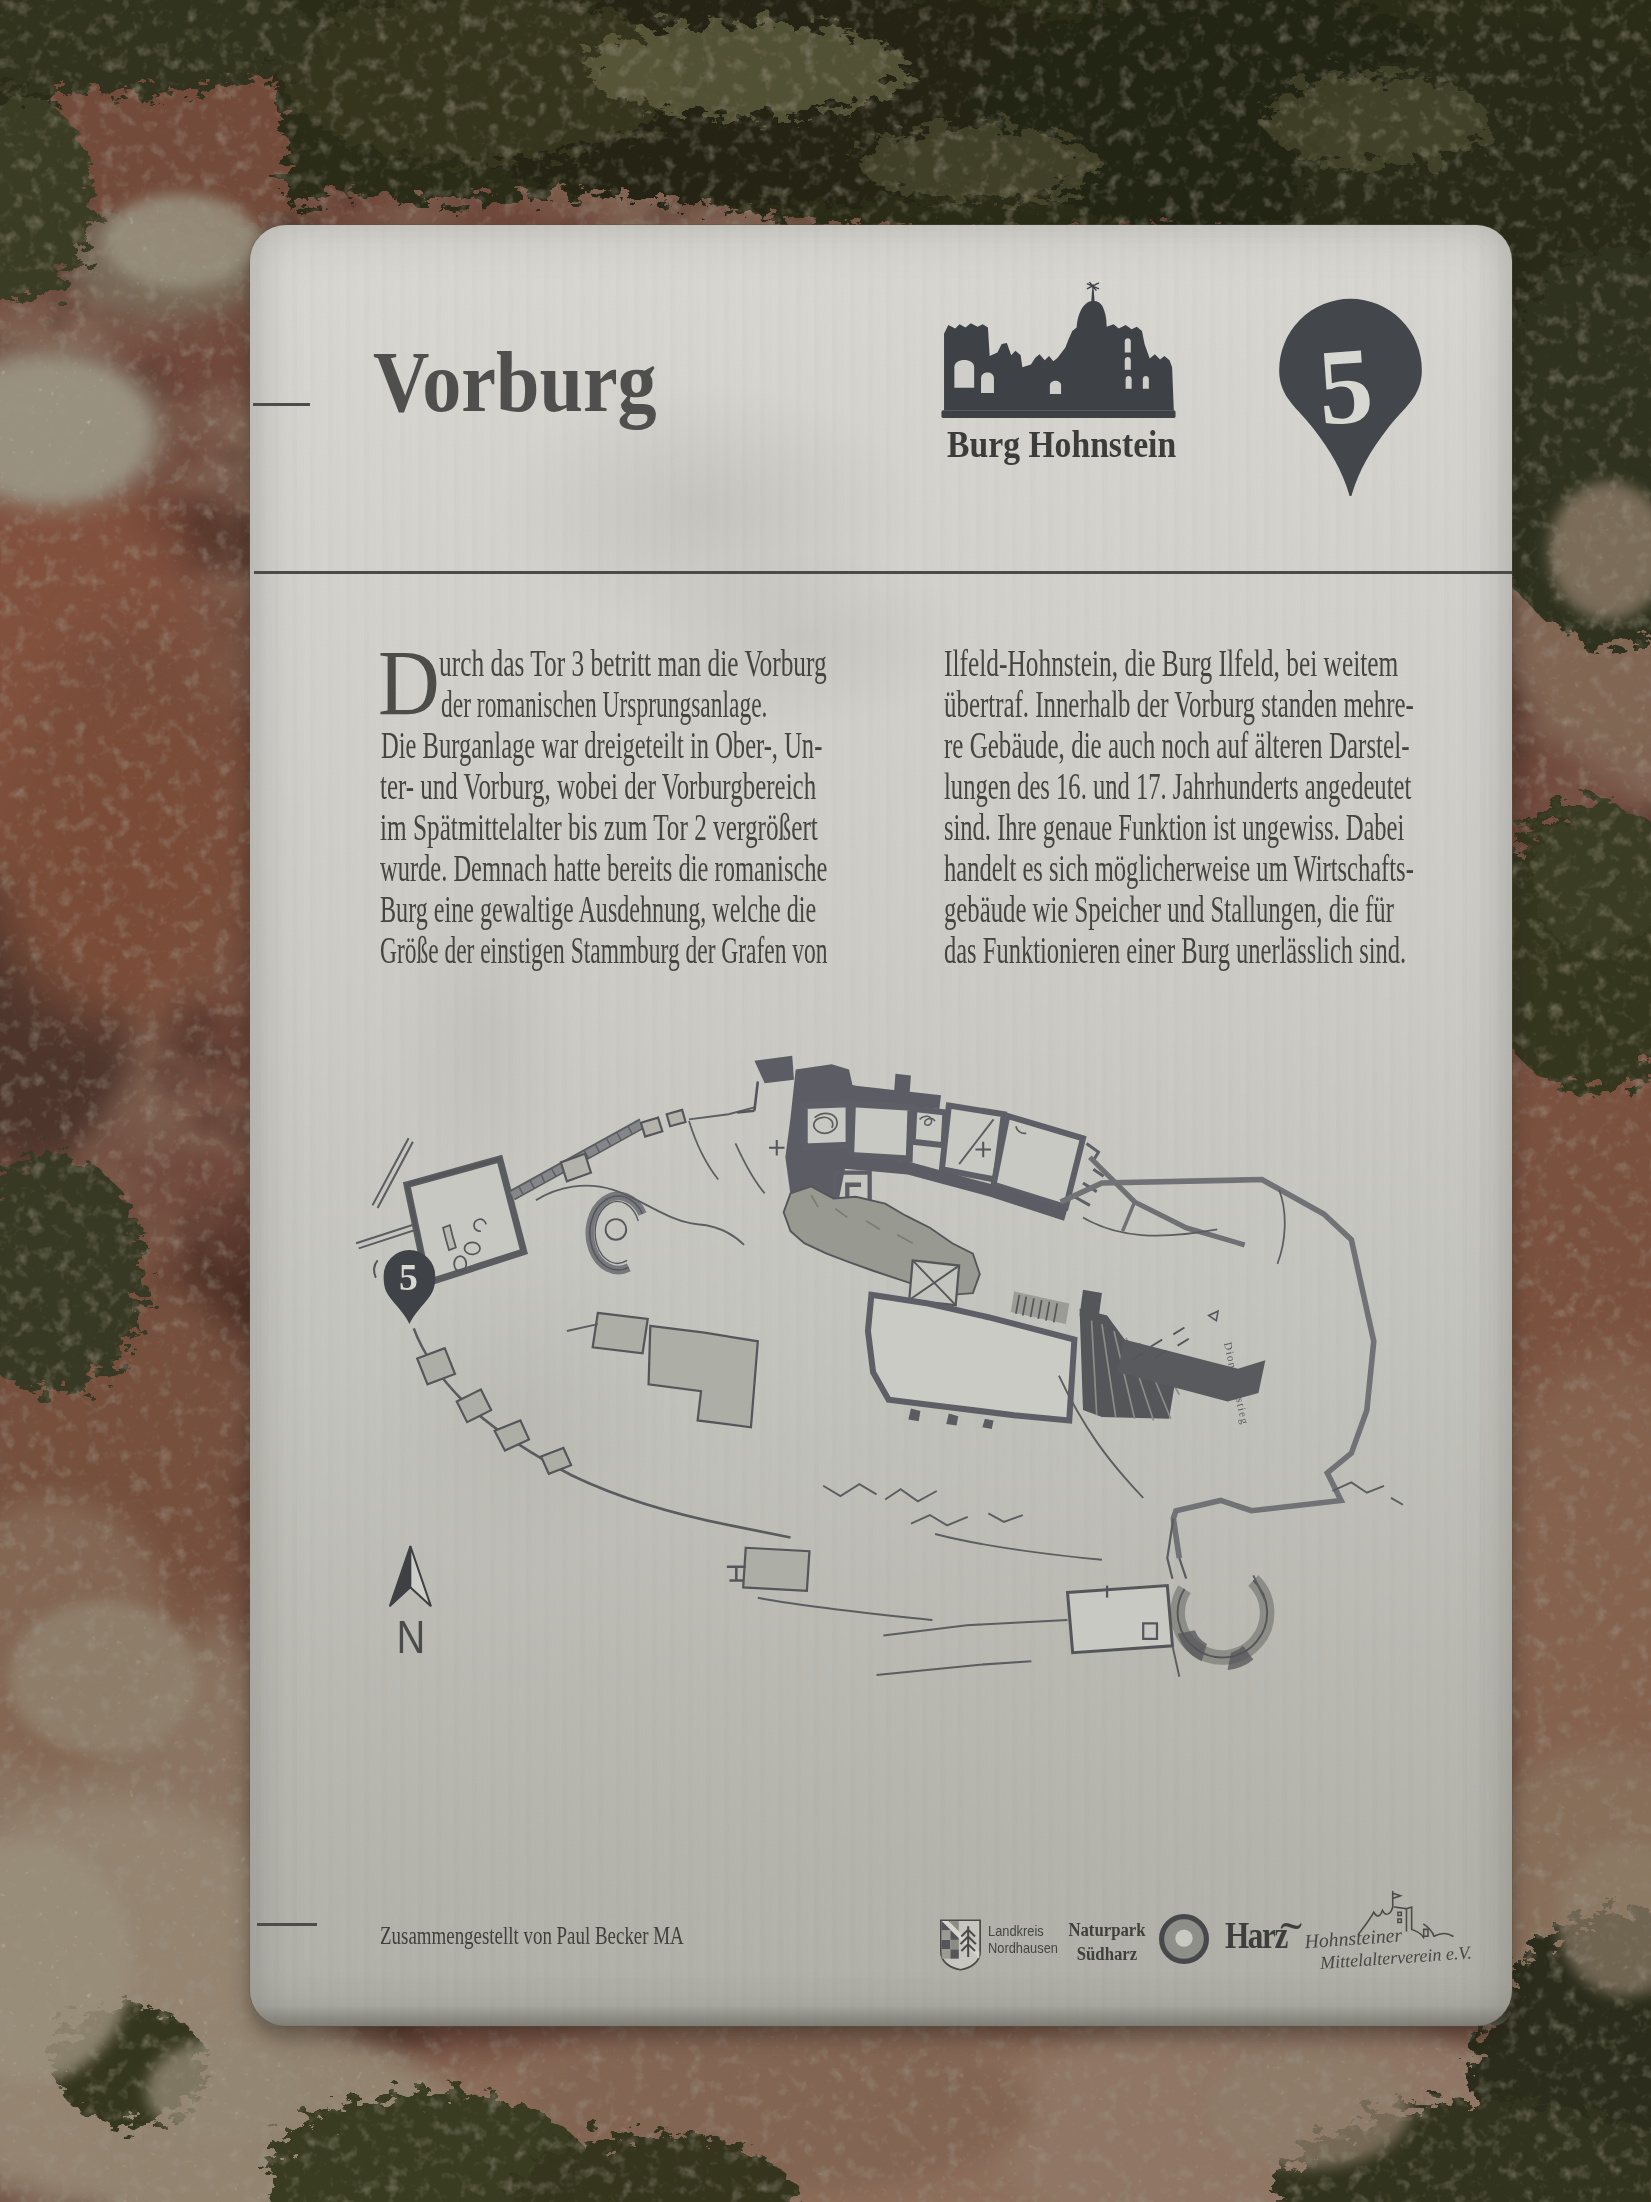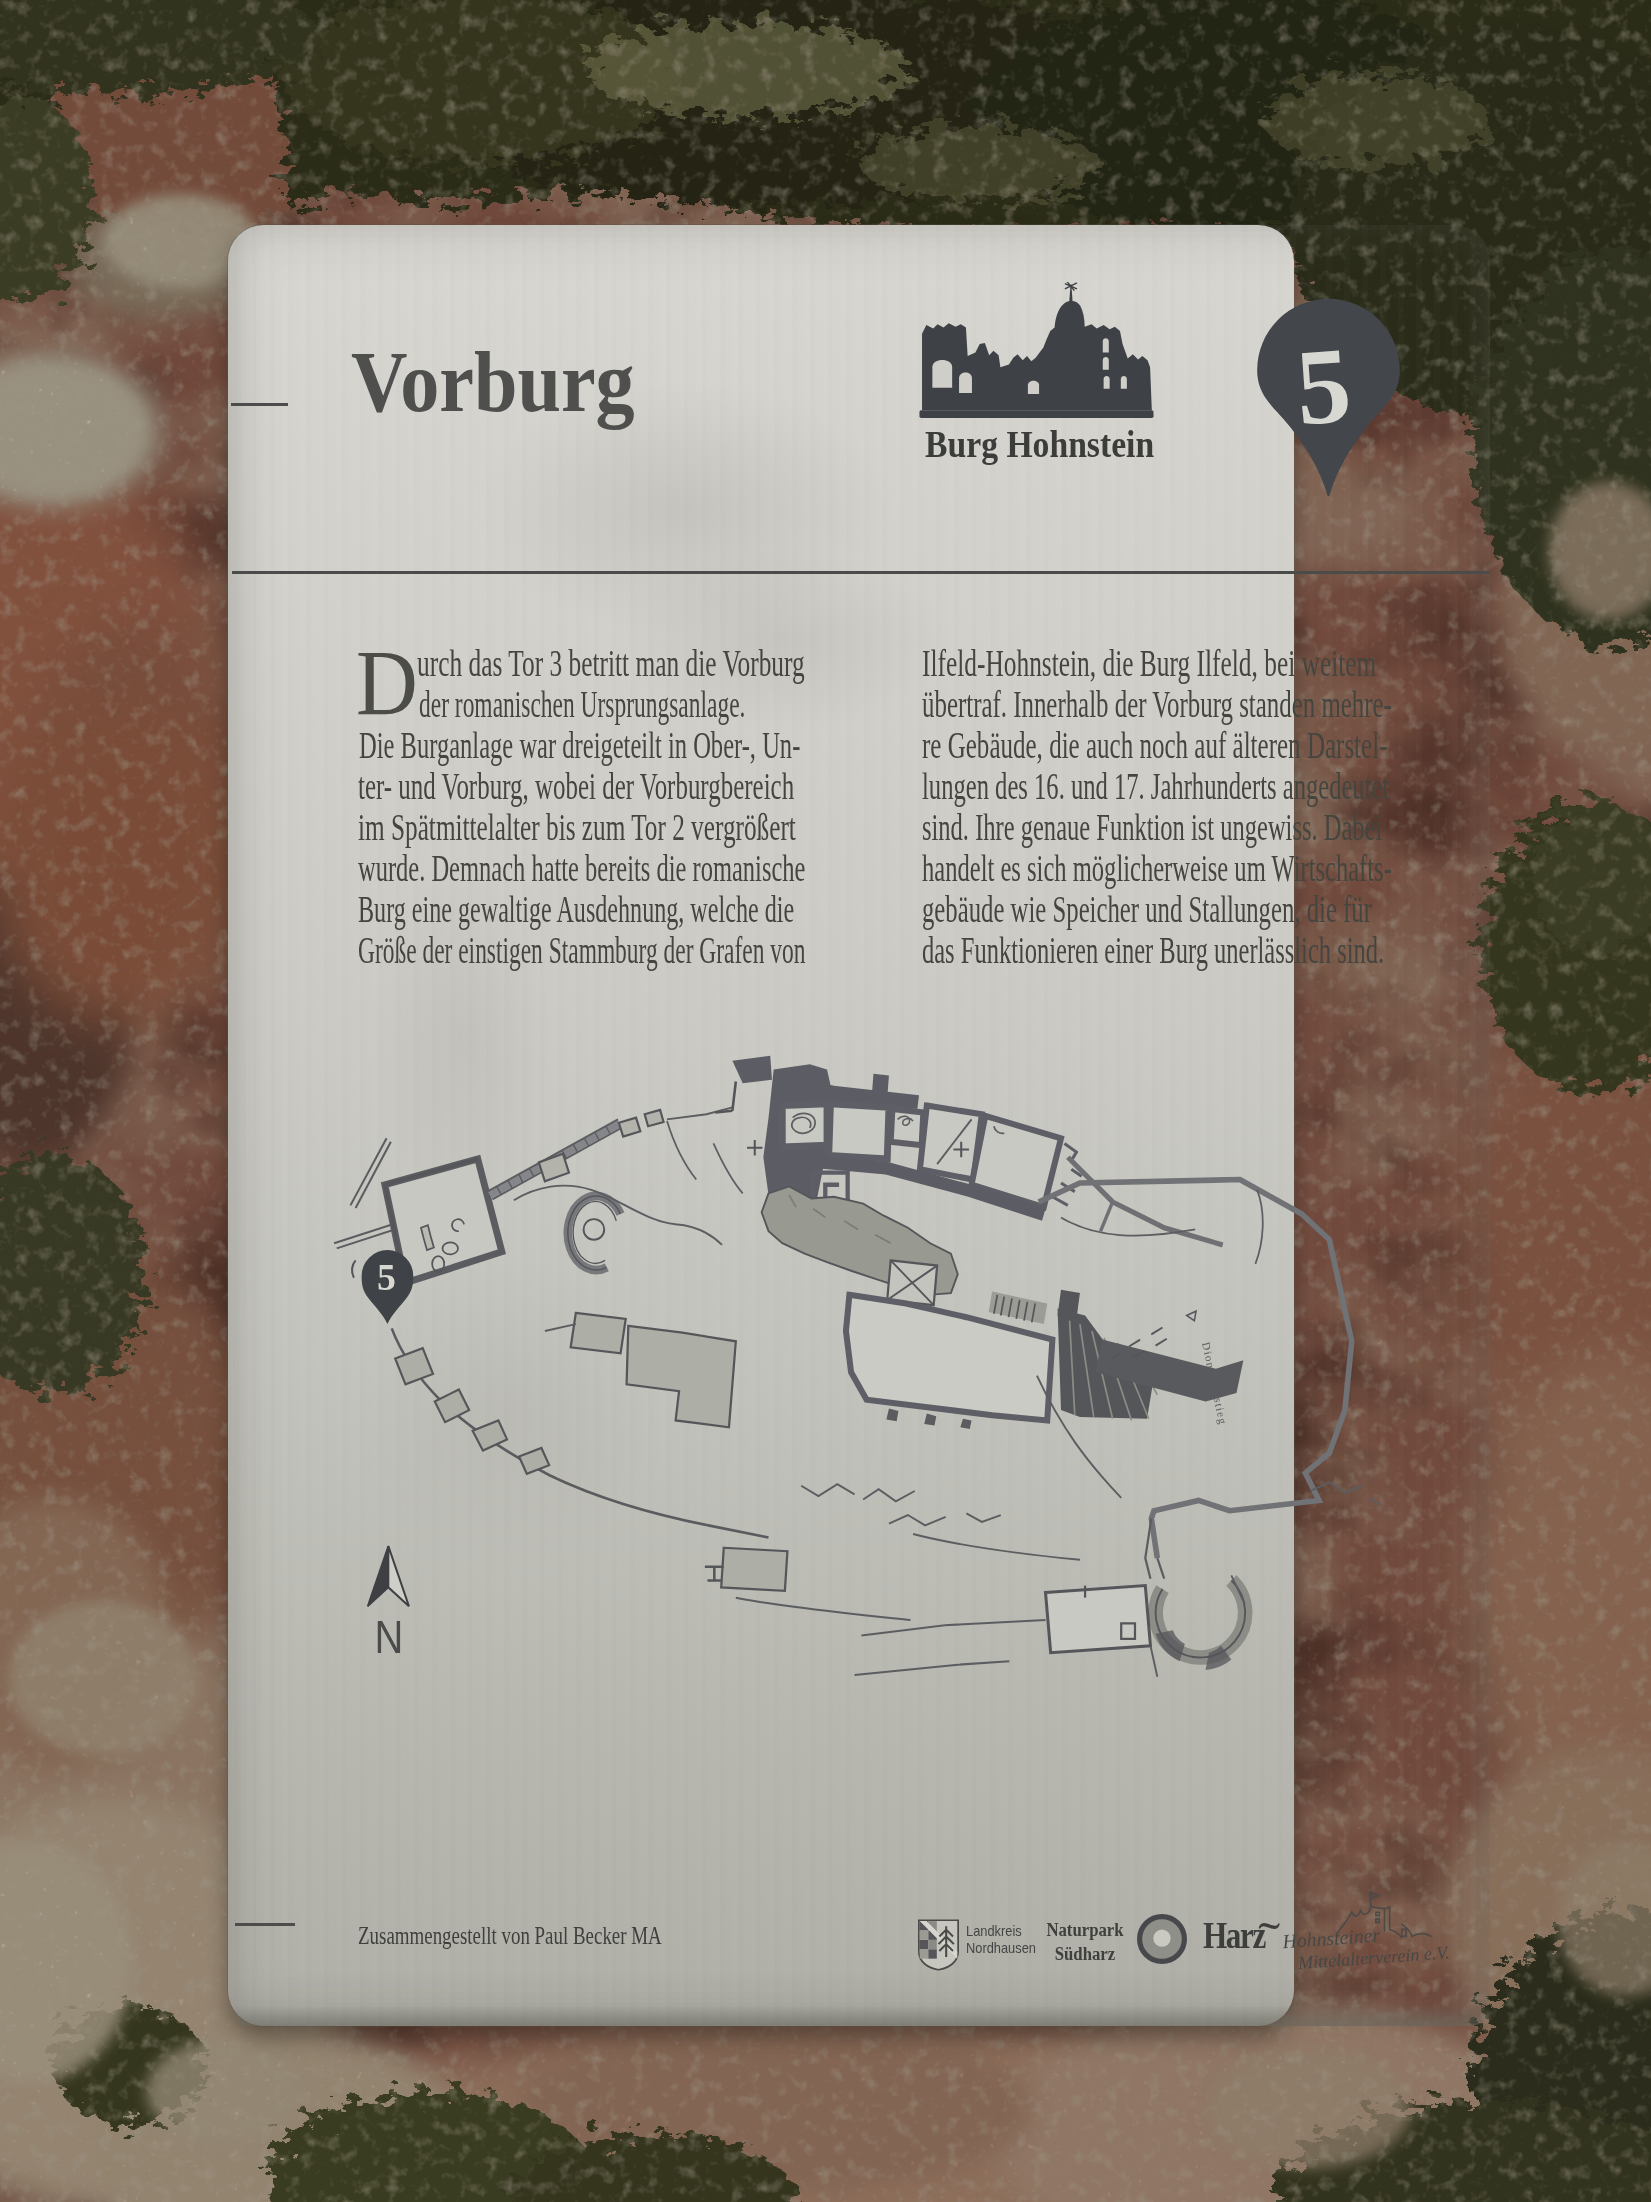--- a/index.html
+++ b/index.html
@@ -113,21 +113,21 @@
       <ellipse cx="120" cy="1950" rx="110" ry="90" fill="#c8b79e" opacity="0.8"></ellipse>
       <ellipse cx="1520" cy="2450" rx="120" ry="70" fill="#c3ae94" opacity="0.75"></ellipse>
       <ellipse cx="1890" cy="2230" rx="80" ry="90" fill="#c3ae94" opacity="0.7"></ellipse>
     </g>
 
     <rect x="0" y="0" width="1920" height="2560" filter="url(#lichenspeck)" opacity="0.5"></rect>
 
     <rect x="0" y="0" width="1920" height="2560" filter="url(#grain)" opacity="0.38" style="mix-blend-mode:multiply"></rect>
   </svg>
 
-  <div class="abs" id="plaque" style="left:228px;top:225px;width:1066px;height:1801px;border-radius:36px;
+  <div class="abs" id="plaque" style="left:250px;top:225px;width:1262px;height:1801px;border-radius:36px;
       background:linear-gradient(178deg,#d7d6d1 0%,#d2d1cc 18%,#cccbc6 40%,#c3c3bd 62%,#b7b7b0 82%,#aeaea6 100%);
       box-shadow:0 0 0 0.9px rgba(90,80,70,0.35), 0 12px 20.6px rgba(40,30,25,0.45);">
 
     <div class="abs" style="left:0;top:0;width:1262px;height:1801px;border-radius:36px;opacity:0.5;
         background:repeating-linear-gradient(90deg,rgba(255,255,255,0.04) 0 6px,rgba(120,120,115,0.04) 6px 11.2px,rgba(255,255,255,0.015) 11.2px 18px);"></div>
 
     <div class="abs" style="left:0;top:1781px;width:1262px;height:20px;border-radius:0 0 36px 36px;background:linear-gradient(180deg,rgba(120,120,110,0),rgba(108,108,98,0.55));"></div>
 
     <div class="abs" style="left:155px;top:103px;width:602px;height:361px;background:radial-gradient(closest-side,rgba(110,108,100,0.14),rgba(110,108,100,0) 70%);"></div>
     <div class="abs" style="left:310px;top:284px;width:482px;height:258px;background:radial-gradient(closest-side,rgba(115,112,104,0.12),rgba(115,112,104,0) 70%);"></div>

